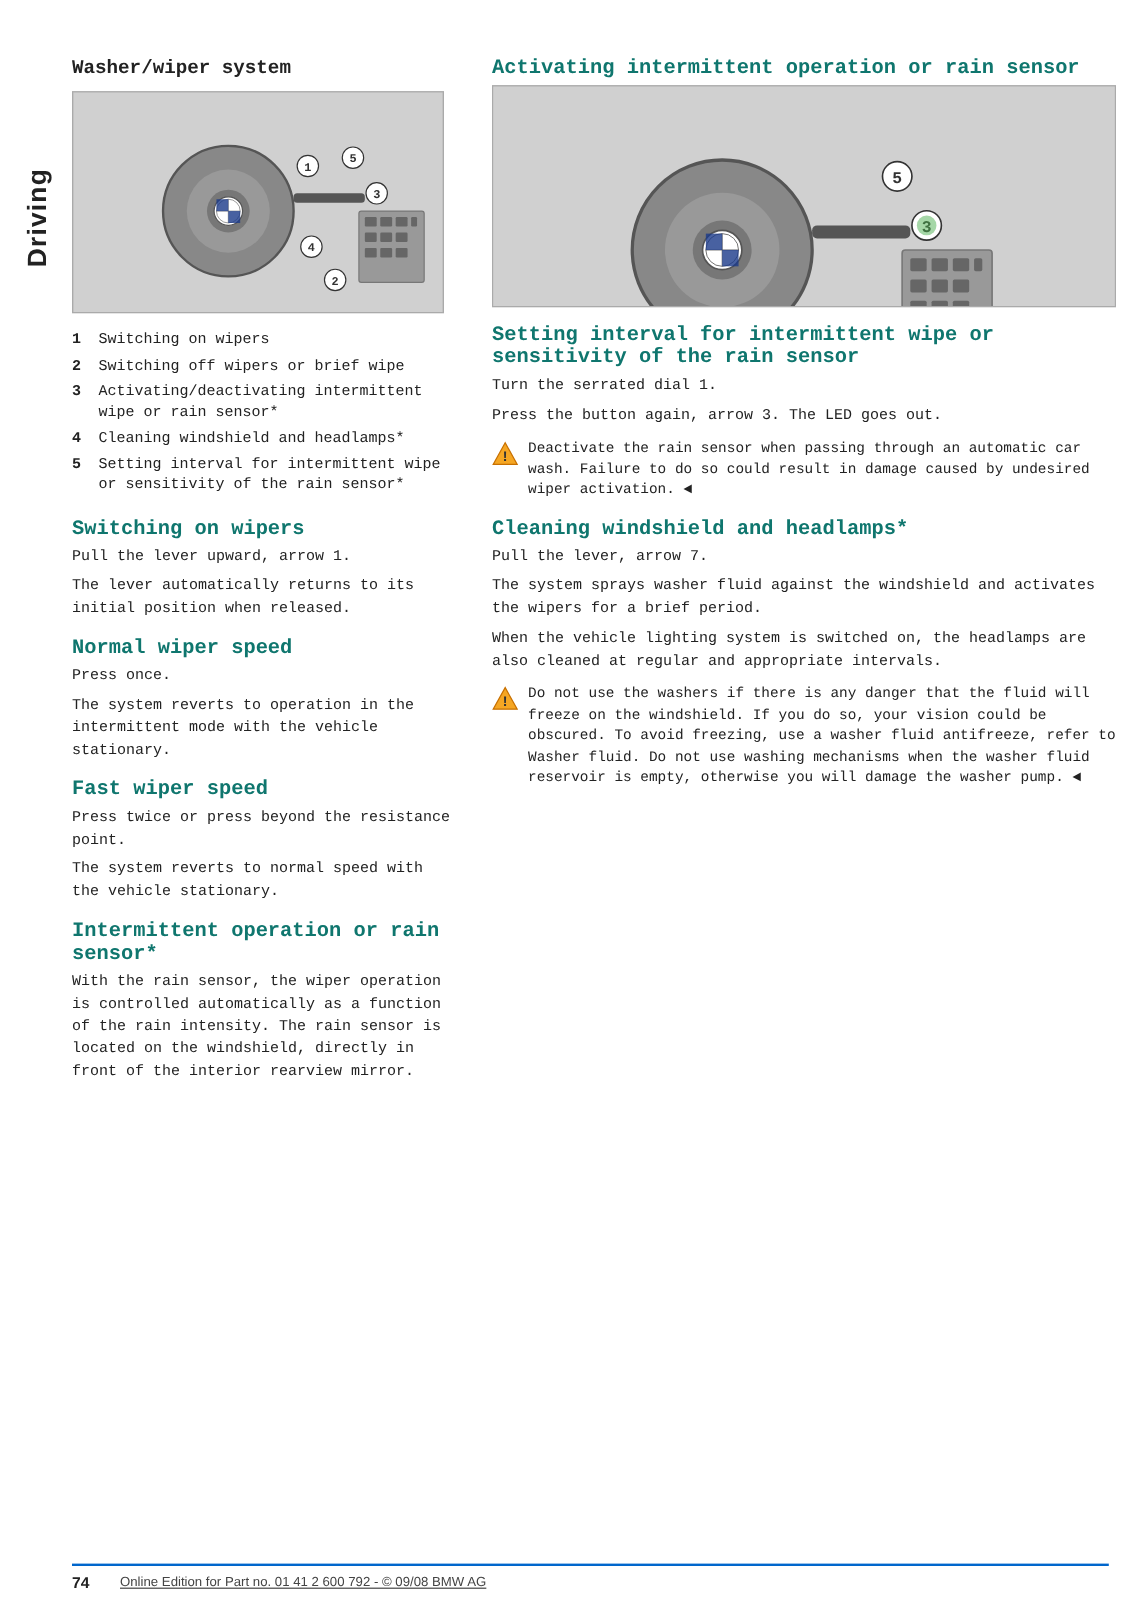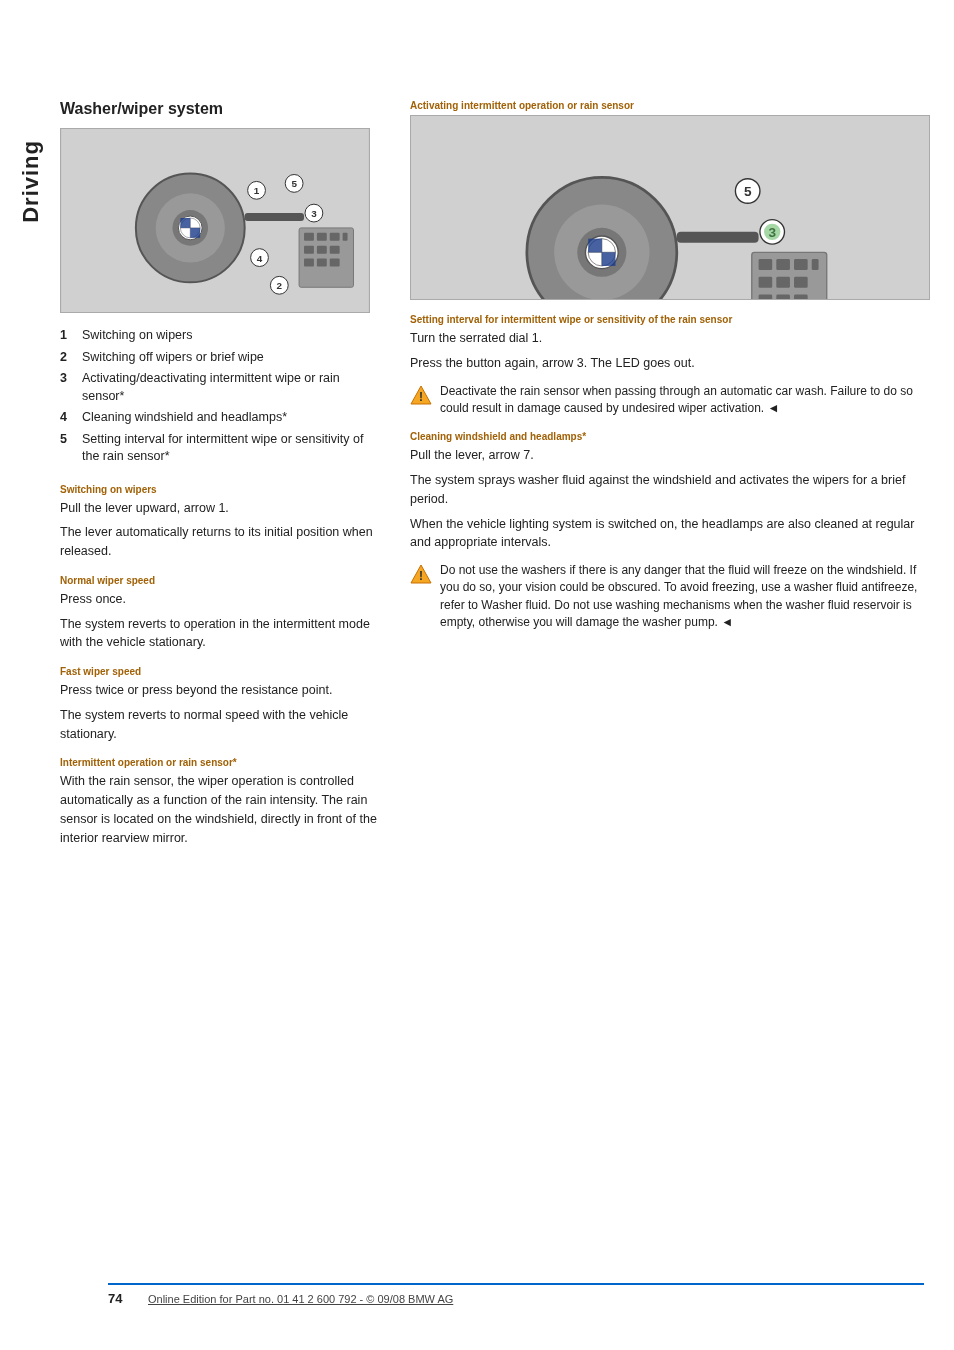--- a/index.html
+++ b/index.html
@@ -21,21 +21,22 @@
       transform: rotate(180deg);
       font-size: 22px;
       font-weight: bold;
       color: #222;
       letter-spacing: 1px;
     }
 
     .page-container {
       margin-left: 60px;
       margin-right: 24px;
-      padding-top: 100px;
+      padding-top: 48px;
+      font-family: Liberation Mono, monospace;
     }
 
     .two-col {
       display: flex;
       gap: 30px;
     }
 
     .left-col {
       flex: 0 0 320px;
     }
@@ -78,23 +79,23 @@
       font-size: 12.5px;
       line-height: 1.4;
     }
 
     .numbered-list li .num {
       font-weight: bold;
       min-width: 14px;
     }
 
     .sub-section-title {
-      font-size: 10px;
-      font-weight: bold;
-      color: #a16207;
+      font-size: 17px;
+      font-weight: bold;
+      color: #0f766e;
       margin-top: 14px;
       margin-bottom: 4px;
     }
 
     .body-text {
       font-size: 12.5px;
       line-height: 1.5;
       margin-bottom: 6px;
     }
 
@@ -113,29 +114,28 @@
       margin-top: 1px;
     }
 
     .warning-icon svg {
       width: 22px;
       height: 22px;
     }
 
     .page-footer {
       position: absolute;
-      bottom: 44px;
+      bottom: 24px;
       left: 60px;
       right: 30px;
       border-top: 2px solid #0066cc;
       padding-top: 6px;
       display: flex;
       align-items: center;
       gap: 10px;
-      margin-left: 48px;
     }
 
     .page-number {
       font-size: 13px;
       font-weight: bold;
       color: #222;
       min-width: 30px;
     }
 
     .footer-text {

